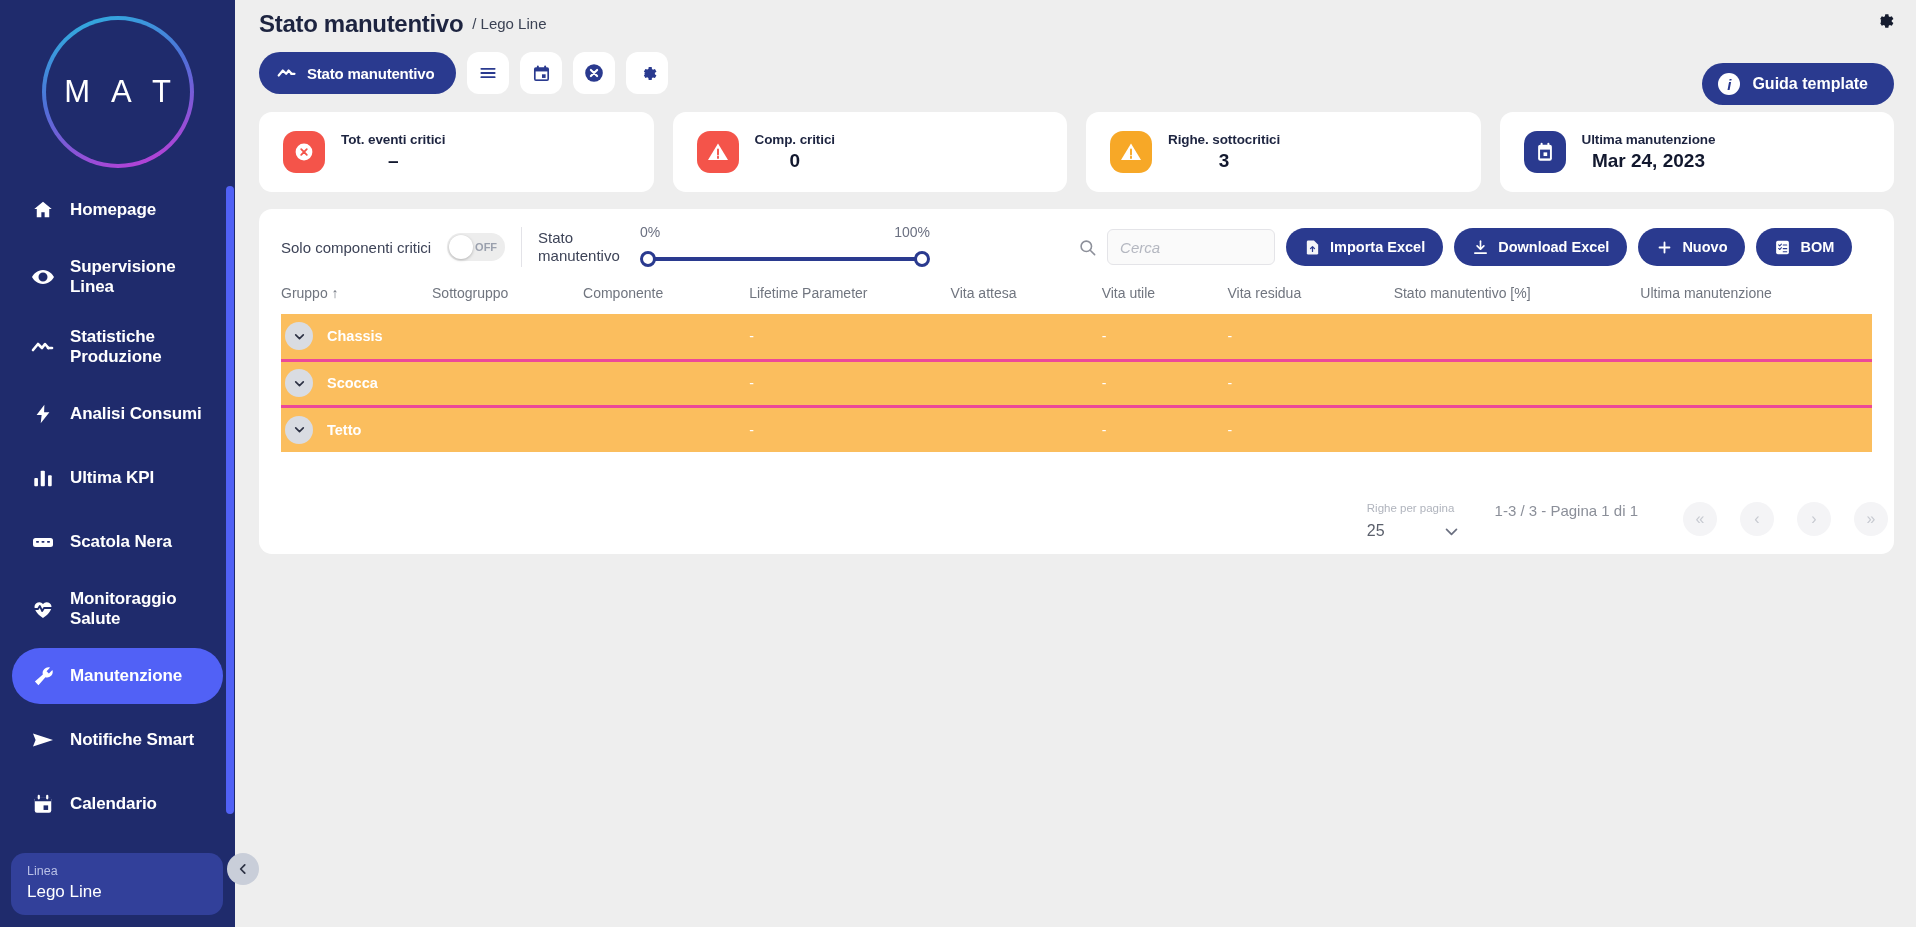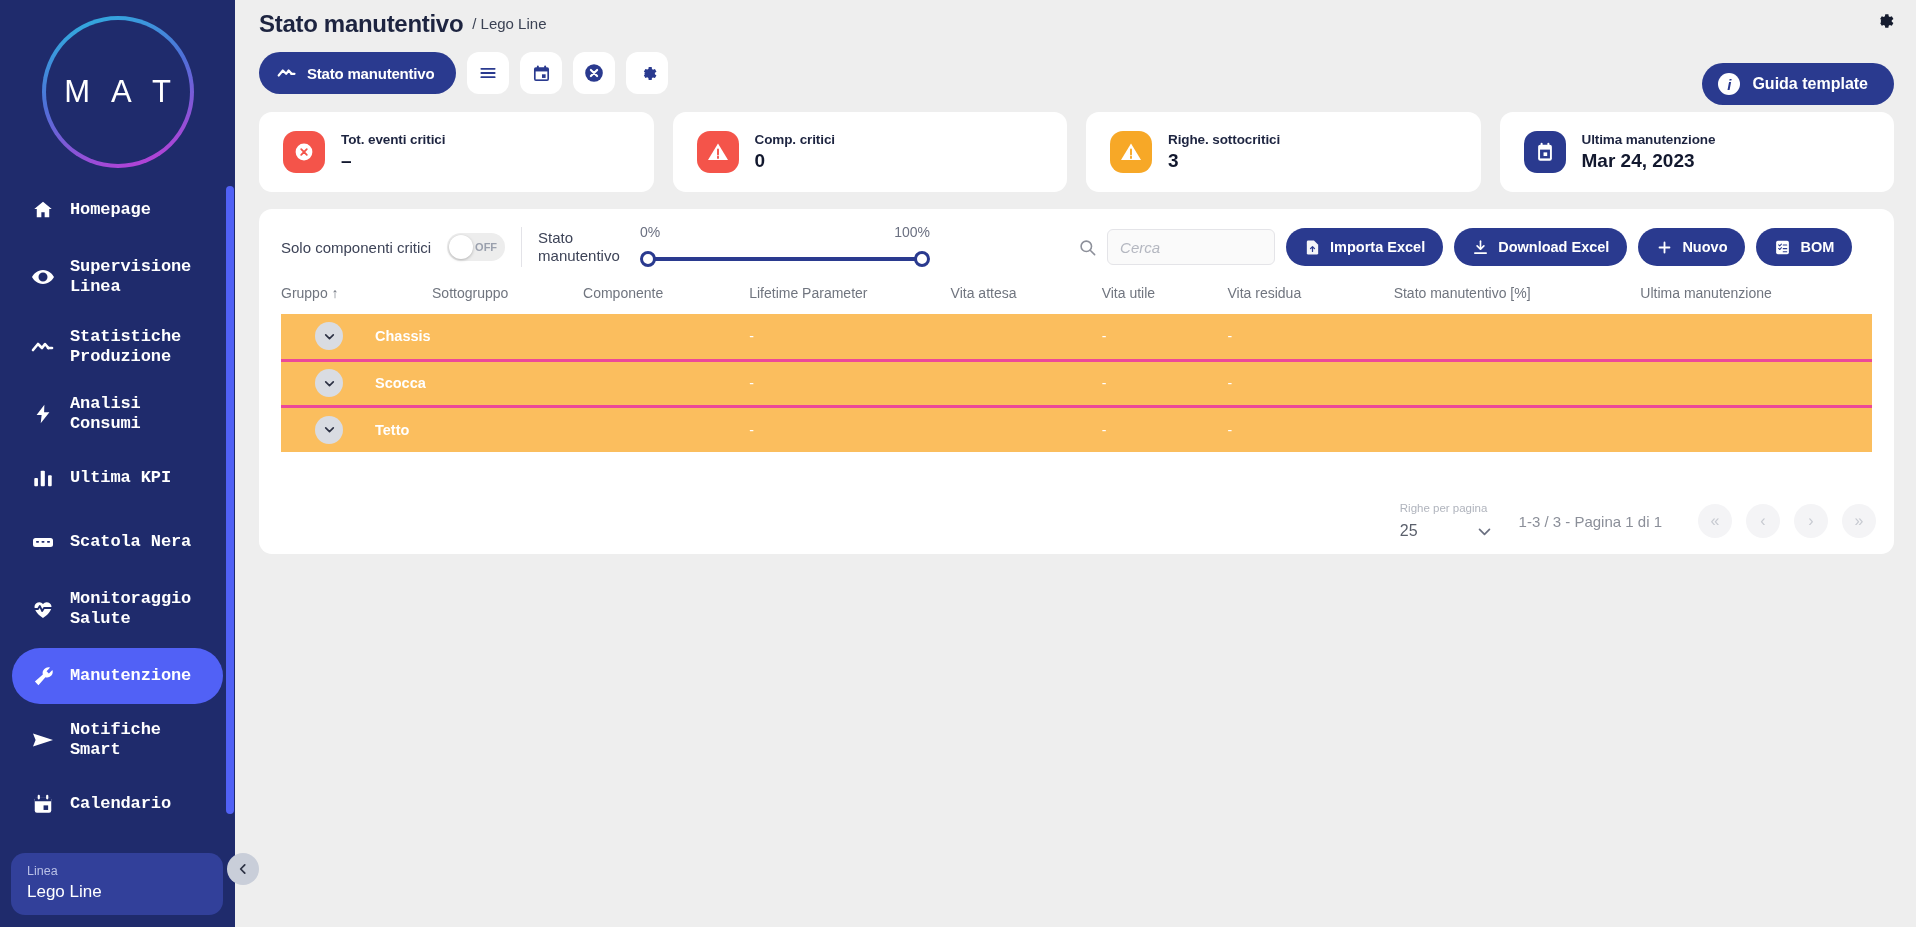--- a/index.html
+++ b/index.html
@@ -28,21 +28,21 @@
   }
   .logo-inner {
     width: 144px; height: 144px; border-radius: 50%;
     background: #1f2b6c;
     display: flex; align-items: center; justify-content: center;
   }
   .logo-text {
     color: #ffffff; font-size: 31px; letter-spacing: 7px;
     font-weight: 300; padding-left: 7px;
   }
-  .nav { width: 100%; padding: 0 12px; flex: 1 1 auto; font-family: Liberation Mono, monospace; }
+  .nav { width: 100%; padding: 0 12px; flex: 1 1 auto; }
   .nav-item {
     display: flex; align-items: center; gap: 14px;
     height: 56px; padding: 0 18px; margin-bottom: 8px;
     border-radius: 28px; cursor: pointer;
     color: #ffffff;
   }
   .nav-item.two-line { height: 62px; }
   .nav-item.active { background: #5161f6; }
   .nav-label {
     font-size: 17px; font-weight: 700; line-height: 1.15;
@@ -100,21 +100,21 @@
     background: #2a3a8f; color: #fff; font-size: 16px; font-weight: 700;
     cursor: pointer;
   }
   .info-circle {
     width: 22px; height: 22px; border-radius: 50%; background: #fff;
     color: #2a3a8f; font-size: 15px; font-weight: 700;
     display: flex; align-items: center; justify-content: center; font-style: italic;
   }
 
   
-  .cards { display: flex; gap: 19px; margin-top: 18px; }
+  .cards { display: flex; gap: 19px; margin-top: 18px; text-align: center; }
   .card {
     flex: 1 1 0; height: 80px; background: #fff; border-radius: 13px;
     display: flex; align-items: center; padding: 0 24px; gap: 16px;
   }
   .card-ico {
     width: 42px; height: 42px; border-radius: 13px; flex: 0 0 42px;
     display: flex; align-items: center; justify-content: center;
   }
   .card-title { font-size: 13.5px; font-weight: 700; color: #1d2440; letter-spacing: -0.1px; }
   .card-value { font-size: 19px; font-weight: 700; color: #12182e; margin-top: 3px; }
@@ -166,34 +166,34 @@
 
   
   .tbl { width: 100%; border-collapse: collapse; table-layout: fixed; }
   .tbl th {
     font-size: 14px; font-weight: 400; color: #70757f;
     text-align: left; padding: 0 0 13px 0; white-space: nowrap;
   }
   .grp-row { height: 46px; background: #fbbe5e; }
   .grp-row td { vertical-align: middle; }
   .grp-row + .grp-row { border-top: 3px solid #ec4899; }
-  .grp-cell { display: flex; align-items: center; gap: 32px; padding-left: 4px; margin-left: 30px; }
+  .grp-cell { display: flex; align-items: center; gap: 14px; padding-left: 4px; }
   .chev-btn {
     width: 28px; height: 28px; border-radius: 50%; background: #d9dce2;
     display: flex; align-items: center; justify-content: center; cursor: pointer; flex: 0 0 28px;
   }
   .grp-name { font-size: 14.5px; font-weight: 700; color: #ffffff; }
   .dash { font-size: 14px; color: #ffffff; }
 
   .tbl-wrap { padding: 0 6px; }
 
   
   .pagination {
-    position: absolute; right: 18px; bottom: 14px;
-    display: flex; align-items: center; gap: 4px;
+    position: absolute; right: 6px; bottom: 14px;
+    display: flex; align-items: flex-start; gap: 13px;
   }
   .rpp { margin-right: 22px; }
   .rpp-label { font-size: 11.5px; color: #b0b4bd; }
   .rpp-row { display: flex; align-items: center; gap: 58px; margin-top: 8px; }
   .rpp-value { font-size: 16px; color: #5a5f6b; }
   .page-info { font-size: 15px; color: #8b8f99; margin-right: 22px; }
   .pg-btn {
     width: 34px; height: 34px; border-radius: 50%; background: #f4f4f6;
     display: flex; align-items: center; justify-content: center;
     margin-left: 10px; cursor: pointer; color: #c7cad1; font-size: 16px;

